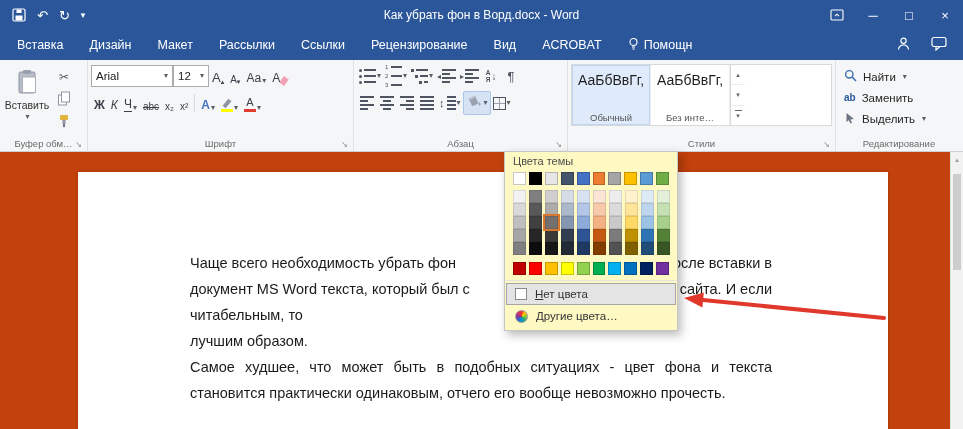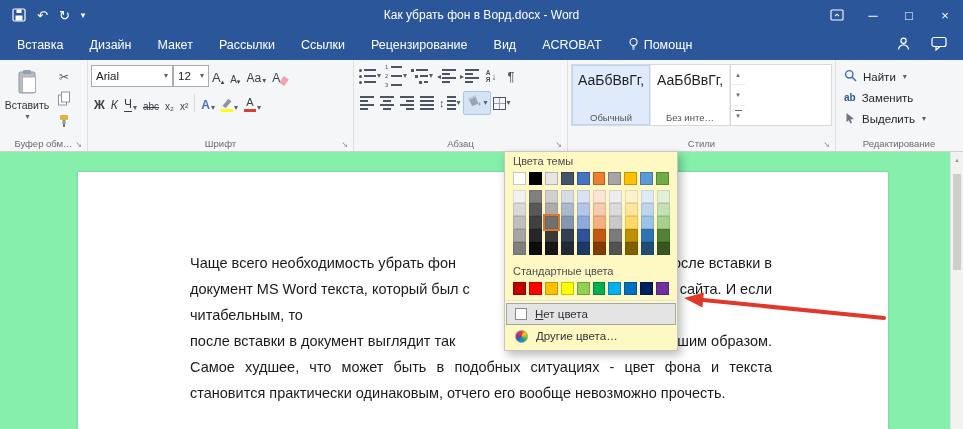--- a/index.html
+++ b/index.html
@@ -78,21 +78,21 @@
   .gsbtn{flex:1;display:flex;align-items:center;justify-content:center;font-size:7px;color:#666;border-bottom:1px solid #ececed;cursor:pointer;}
   .gsbtn:last-child{border-bottom:none;}
   .gsbtn .morebar{display:block;width:7px;border-top:1px solid #666;margin-bottom:1px;}
 
   
   .erow{display:flex;align-items:center;gap:6px;height:21px;font-size:11.5px;color:#262626;padding:0 5px;cursor:pointer;}
   .g-edit .gcontent{padding-top:4px;}
   .abglyph{font-size:10px;font-weight:bold;color:#2b579a;}
 
   
-  .doc{position:absolute;left:0;right:0;top:152px;bottom:0;background:#86efac;}
+  .doc{position:absolute;left:0;right:0;top:152px;bottom:0;background:#c2410c;}
   .page{position:absolute;left:78px;top:20px;width:810px;height:420px;background:#fff;box-shadow:0 0 2px rgba(0,0,0,.22);}
   .dtext{position:absolute;left:112px;top:78px;width:582px;font-size:14.5px;line-height:26px;color:#1b1b1b;}
   .dline{display:flex;justify-content:space-between;white-space:nowrap;}
   .dline.full{display:block;text-align:justify;text-align-last:justify;white-space:normal;}
   .dline.last{display:block;text-align:left;white-space:normal;}
   .vscroll{position:absolute;right:0;top:0;bottom:0;width:13px;background:#f2f2f3;border-left:1px solid #e3e3e4;}
   .vthumb{position:absolute;left:2px;right:2px;top:22px;height:96px;background:#cdcdcd;}
   .vsarrow{position:absolute;left:0;right:0;top:4px;text-align:center;font-size:7px;color:#9a9a9a;}
 
   
@@ -526,21 +526,20 @@
             <span>после вставки в</span>
           </div>
         <div class="dline">
             <span>документ MS Word текста, который был с</span>
             <span>будь сайта. И если</span>
           </div>
         <div class="dline">
             <span>читабельным, то</span>
           </div>
         <div class="dline">
-            <span>после вставки в документ выглядит так</span>
             <span>лучшим образом.</span>
           </div>
         <div class="dline full">Самое худшее, что может быть в подобных ситуациях - цвет фона и текста</div>
         <div class="dline last">становится практически одинаковым, отчего его вообще невозможно прочесть.</div>
       </div>
     </div>
     <div class="vscroll">
       <span class="vsarrow">▴</span>
       <div class="vthumb"></div>
     </div>
@@ -605,21 +604,20 @@
         <div class="sw" style="background: rgb(13, 13, 13);"></div>
         <div class="sw" style="background: rgb(22, 22, 22);"></div>
         <div class="sw" style="background: rgb(34, 43, 53);"></div>
         <div class="sw" style="background: rgb(31, 56, 100);"></div>
         <div class="sw" style="background: rgb(131, 60, 0);"></div>
         <div class="sw" style="background: rgb(82, 82, 82);"></div>
         <div class="sw" style="background: rgb(127, 96, 0);"></div>
         <div class="sw" style="background: rgb(31, 77, 120);"></div>
         <div class="sw" style="background: rgb(55, 86, 35);"></div>
       </div>
-    <div class="seclabel">Стандартные цвета</div>
     <div class="swrow">
         <div class="sw" style="background: rgb(192, 0, 0);"></div>
         <div class="sw" style="background: rgb(255, 0, 0);"></div>
         <div class="sw" style="background: rgb(255, 192, 0);"></div>
         <div class="sw" style="background: rgb(255, 255, 0);"></div>
         <div class="sw" style="background: rgb(146, 208, 80);"></div>
         <div class="sw" style="background: rgb(0, 176, 80);"></div>
         <div class="sw" style="background: rgb(0, 176, 240);"></div>
         <div class="sw" style="background: rgb(0, 112, 192);"></div>
         <div class="sw" style="background: rgb(0, 32, 96);"></div>

